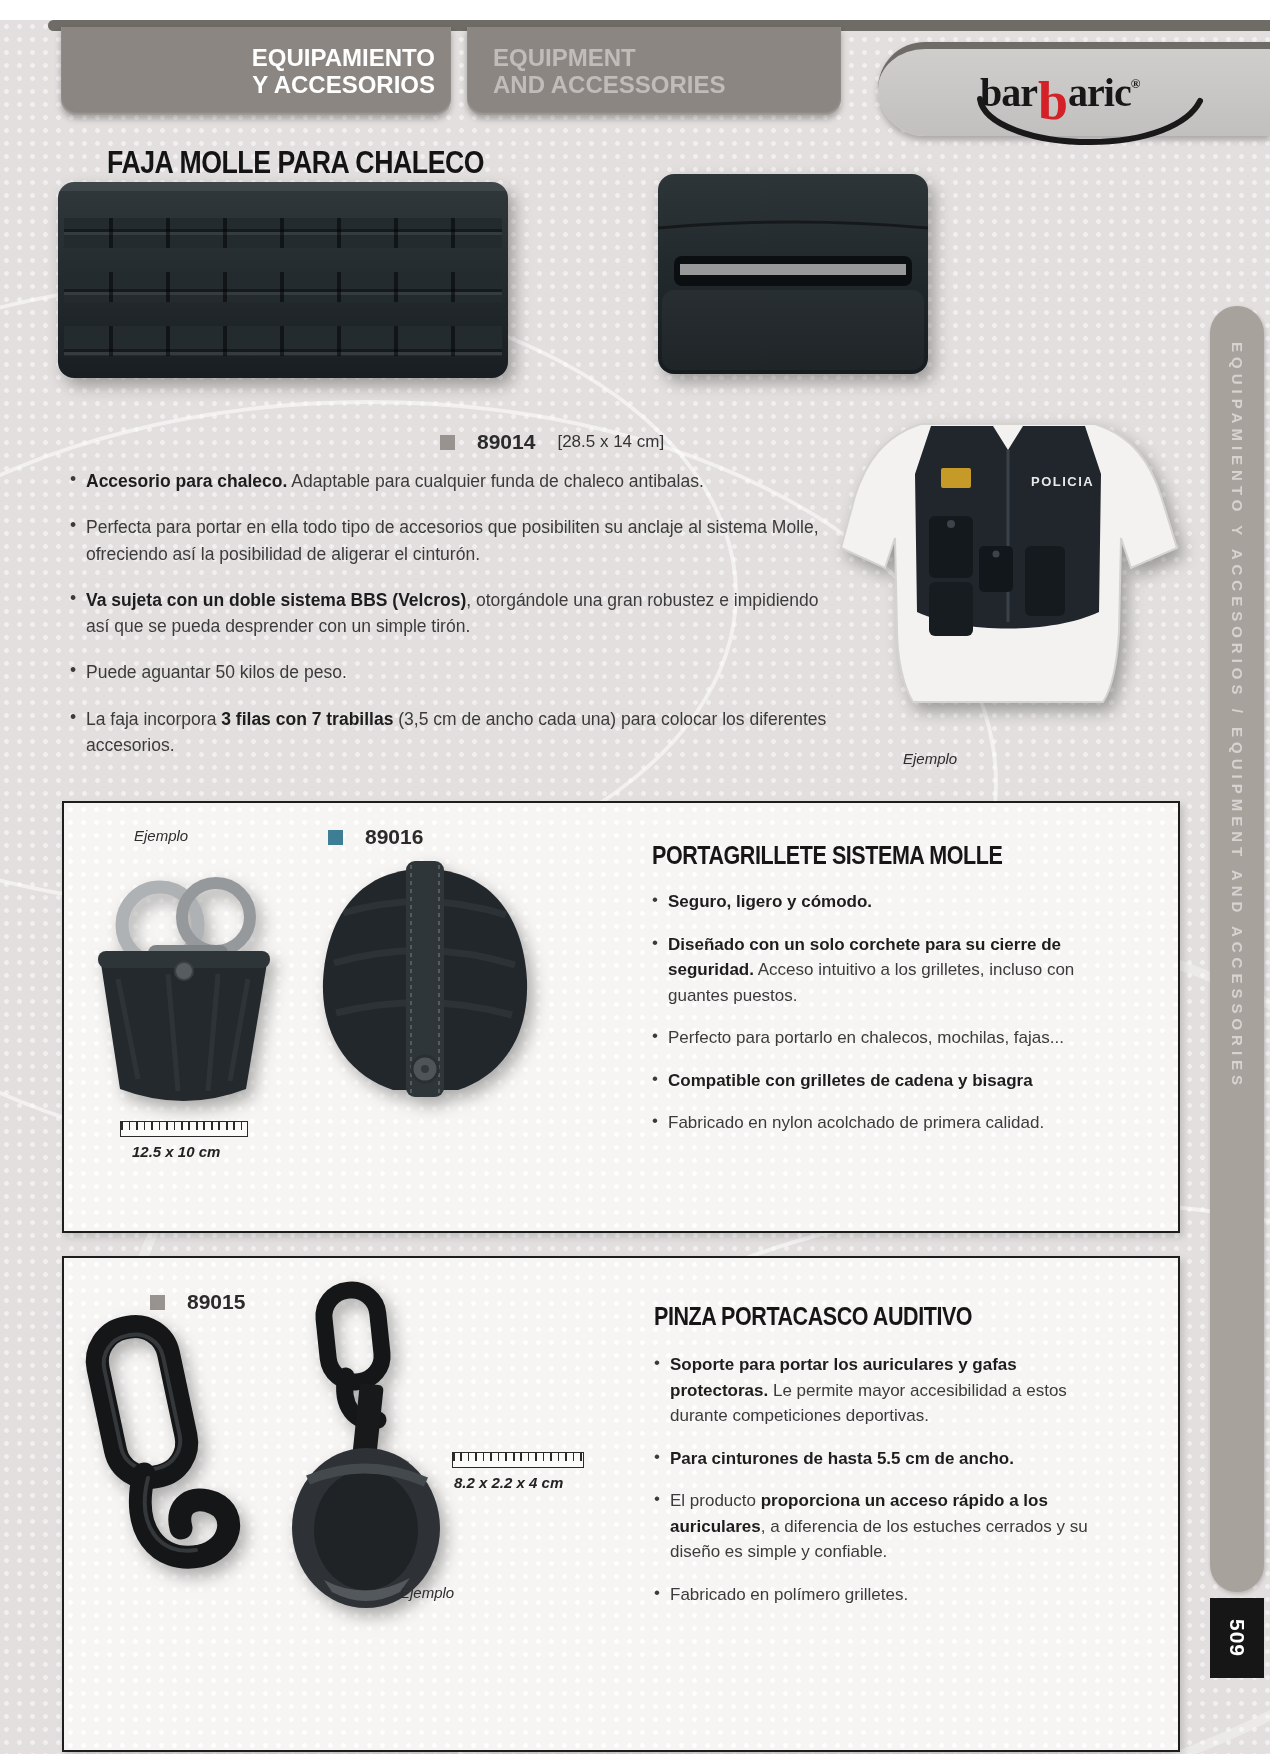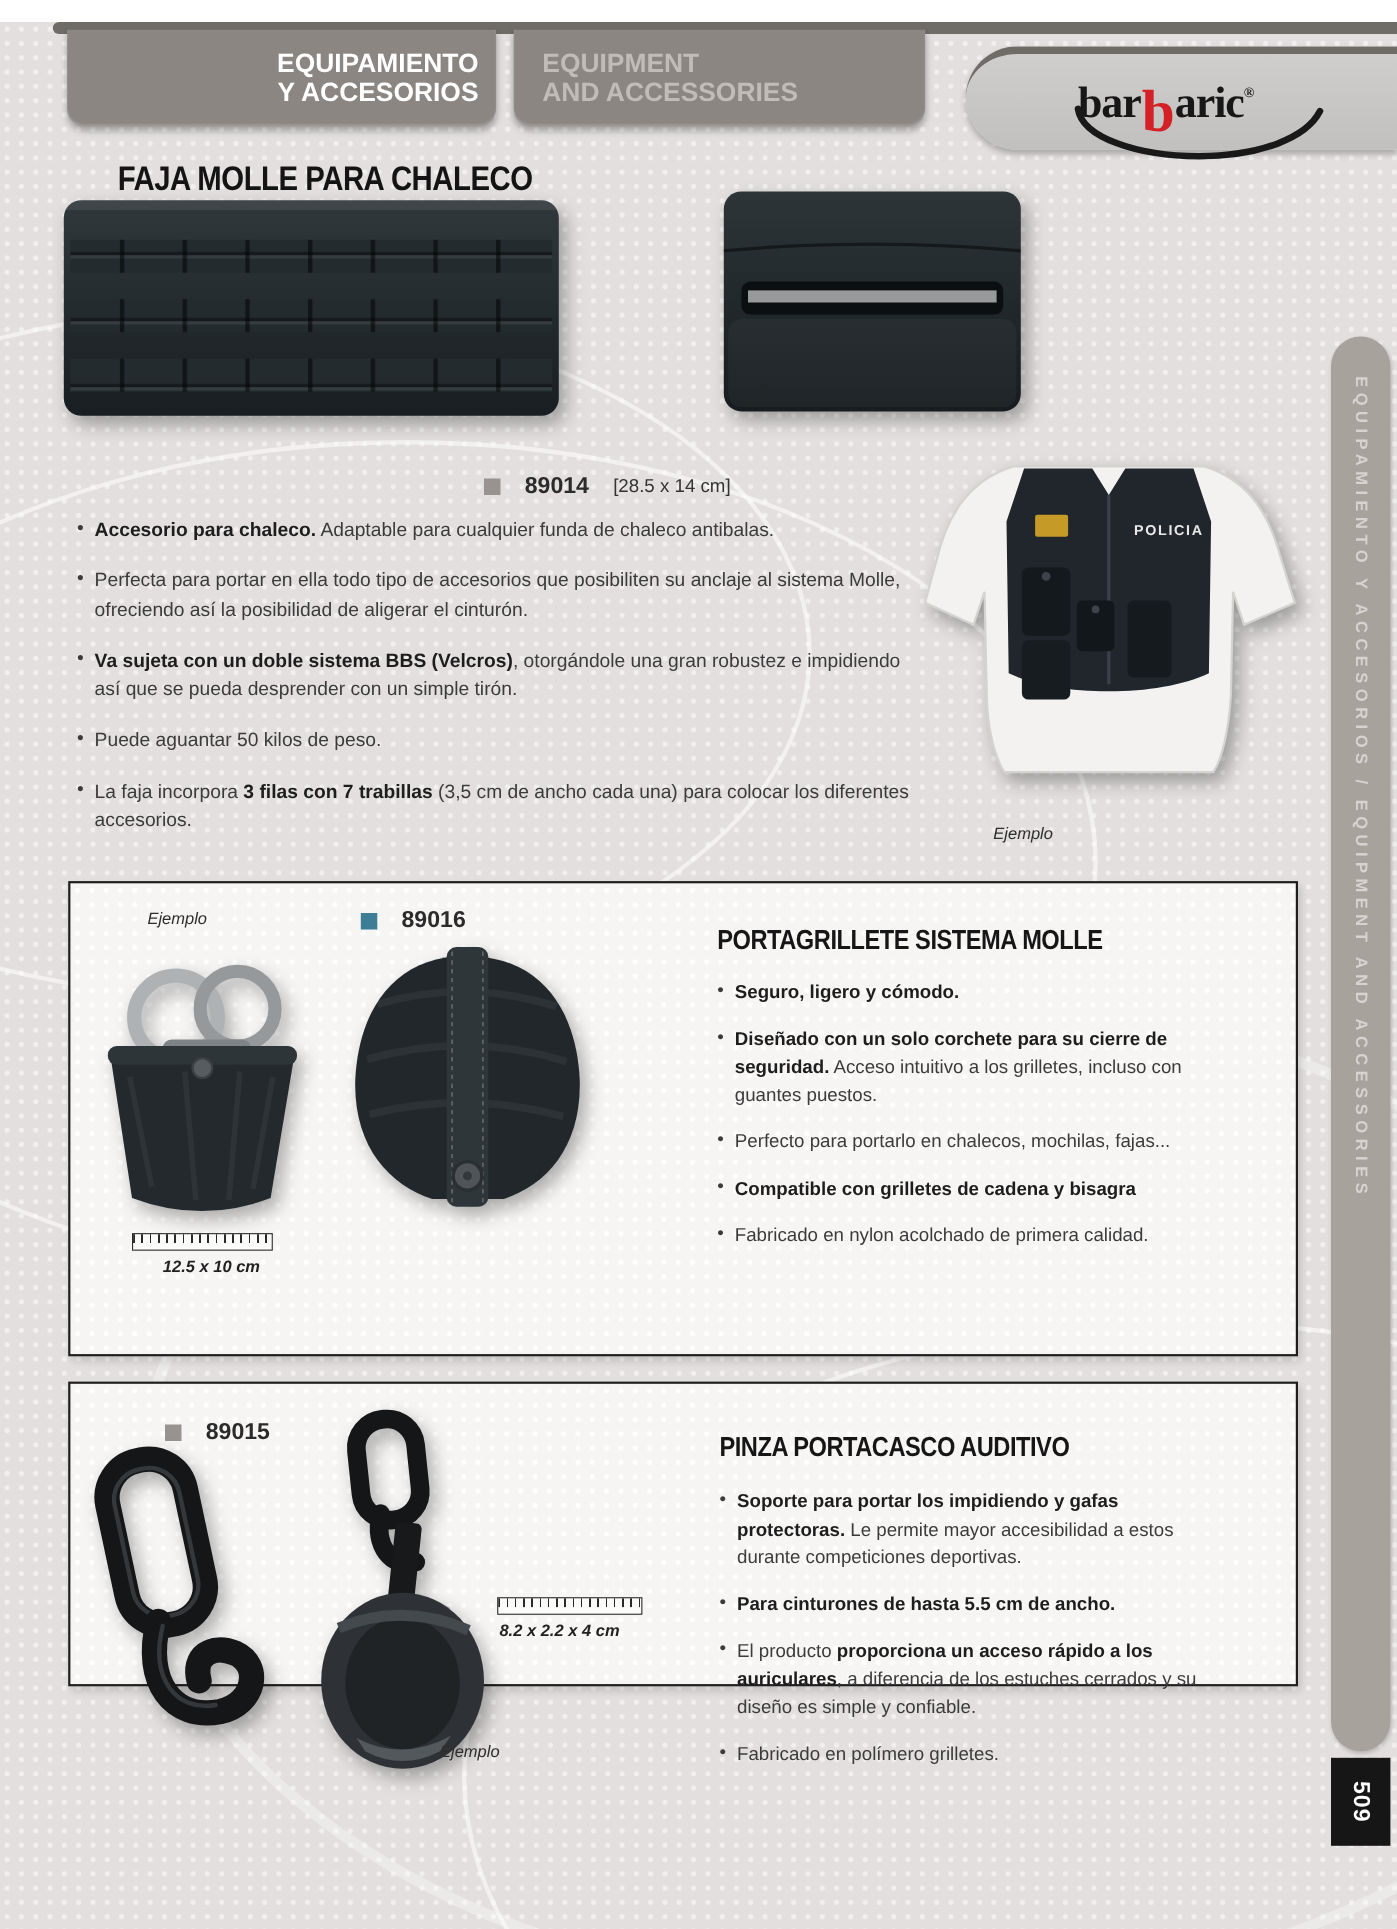--- a/index.html
+++ b/index.html
@@ -178,35 +178,35 @@
       <path d="M126,16 C196,16 226,68 229,128 C231,188 200,224 160,237 L95,237 C55,224 23,188 25,128 C28,68 58,16 126,16 Z" fill="#21272b"></path>
       <path d="M45,60 Q126,36 208,62 M36,110 Q126,84 217,112 M38,160 Q126,138 214,162" stroke="rgba(255,255,255,.05)" stroke-width="7" fill="none"></path>
       <rect x="108" y="8" width="38" height="236" rx="9" fill="#2e363a"></rect>
       <line x1="113" y1="12" x2="113" y2="240" stroke="rgba(255,255,255,.25)" stroke-width="1.5" stroke-dasharray="4 4"></line>
       <line x1="141" y1="12" x2="141" y2="240" stroke="rgba(255,255,255,.25)" stroke-width="1.5" stroke-dasharray="4 4"></line>
       <circle cx="127" cy="216" r="13" fill="#4e5458" stroke="#2b2f32" stroke-width="3"></circle>
       <circle cx="127" cy="216" r="4" fill="#33383c"></circle>
     </svg>
 
     <div class="abs ruler" style="left:56px;top:318px;width:128px;height:16px;"></div>
-    <div class="abs rlabel" style="left:68px;top:340px;margin-left:16px;">12.5 x 10 cm</div>
+    <div class="abs rlabel" style="left:68px;top:340px;">12.5 x 10 cm</div>
 
     <div class="abs bullets" style="left:586px;top:86px;width:458px;font-size:17px;">
       <div class="bli mb17"><span class="b">Seguro, ligero y cómodo.</span></div>
       <div class="bli mb17"><span class="b">Diseñado con un solo corchete para su cierre de seguridad.</span><span> Acceso intuitivo a los grilletes, incluso con guantes puestos.</span></div>
       <div class="bli mb17"><span>Perfecto para portarlo en chalecos, mochilas, fajas...</span></div>
       <div class="bli mb17"><span class="b">Compatible con grilletes de cadena y bisagra</span></div>
       <div class="bli"><span>Fabricado en nylon acolchado de primera calidad.</span></div>
     </div>
     <div class="abs boxtitle" style="left:588px;top:38px;">
       <span class="cond">PORTAGRILLETE SISTEMA MOLLE</span>
     </div>
   </div>
 
-  <div class="abs pbox" style="left:62px;top:1256px;height:277px;">
+  <div class="abs pbox" style="left:62px;top:1256px;height:496px;">
     <div class="abs refrow" style="left:86px;top:32px;">
       <span class="sq sq-gray"></span>
       <span class="refnum">89015</span>
     </div>
 
     <svg class="abs shadowed" style="left:8px;top:40px;" width="188" height="295" viewBox="0 0 188 295">
       <rect x="34" y="28" width="72" height="152" rx="34" fill="none" stroke="#141618" stroke-width="23" transform="rotate(-12 70 104)"></rect>
       <rect x="40" y="36" width="60" height="136" rx="28" fill="none" stroke="#35383b" stroke-width="4" transform="rotate(-12 70 104)"></rect>
       <path d="M72,176 C58,232 86,266 128,258 C160,251 166,216 142,205 C120,196 103,208 109,230" fill="none" stroke="#141618" stroke-width="23" stroke-linecap="round"></path>
       <path d="M76,180 C64,228 88,258 124,252" fill="none" stroke="#35383b" stroke-width="4" stroke-linecap="round"></path>
@@ -224,21 +224,21 @@
     </svg>
 
     <div class="abs ruler" style="left:388px;top:194px;width:132px;height:16px;"></div>
     <div class="abs rlabel" style="left:390px;top:216px;">8.2 x 2.2 x 4 cm</div>
     <div class="abs ej" style="left:336px;top:326px;">Ejemplo</div>
 
     <div class="abs boxtitle" style="left:590px;top:44px;">
       <span class="cond">PINZA PORTACASCO AUDITIVO</span>
     </div>
     <div class="abs bullets" style="left:588px;top:94px;width:458px;font-size:17px;">
-      <div class="bli mb17"><span class="b">Soporte para portar los impidiendo y gafas protectoras.</span><span> Le permite mayor accesibilidad a estos durante competiciones deportivas.</span></div>
+      <div class="bli mb17"><span class="b">Soporte para portar los auriculares y gafas protectoras.</span><span> Le permite mayor accesibilidad a estos durante competiciones deportivas.</span></div>
       <div class="bli mb17"><span class="b">Para cinturones de hasta 5.5 cm de ancho.</span></div>
       <div class="bli mb17"><span>El producto </span><span class="b">proporciona un acceso rápido a los auriculares</span><span>, a diferencia de los estuches cerrados y su diseño es simple y confiable.</span></div>
       <div class="bli"><span>Fabricado en polímero grilletes.</span></div>
     </div>
   </div>
 
   <div class="abs band">
     <span class="band-text">EQUIPAMIENTO Y ACCESORIOS / EQUIPMENT AND ACCESSORIES</span>
   </div>
   <div class="abs pagenum">

